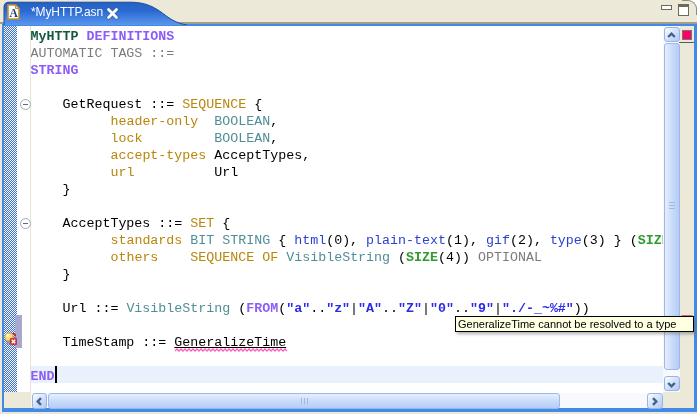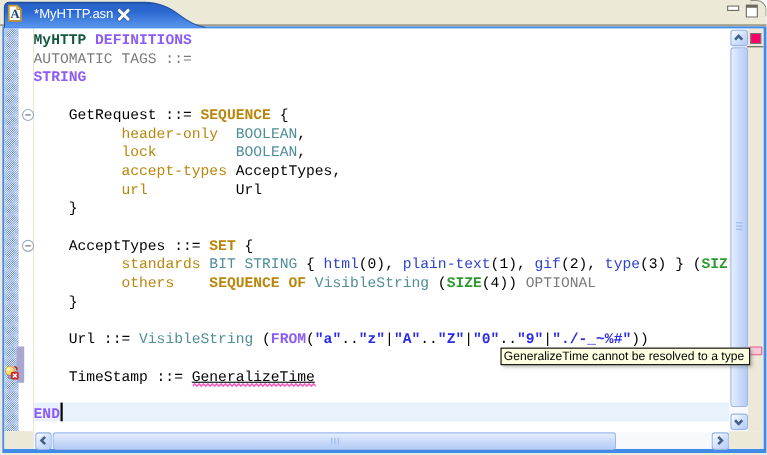--- a/index.html
+++ b/index.html
@@ -42,21 +42,21 @@
 
   
   #textclip{left:30.5px;top:26px;width:632.5px;height:366px;background:#fff;overflow:hidden;}
   #curline{position:absolute;left:0;top:339.5px;width:632.5px;height:17.5px;background:#e9f2fc;}
   pre{position:absolute;left:0;top:2.2px;margin:0;
       font-family:"Liberation Mono",monospace;font-size:13.32px;line-height:17px;color:#000;}
   .kw{color:#8b5cf6;font-weight:bold;}
   .mod{color:#14573f;font-weight:bold;}
   .gy{color:#7b7b7b;}
   .gd{color:#b8860b;margin-left:16px;}
-  .gb{color:#b8860b;font-weight:bold;}
+  .gb{color:#b8860b;}
   .tl{color:#4f8e96;text-align:right;}
   .bl{color:#2b3fd0;font-weight:normal;}
   .st{color:#2a2ae8;font-weight:bold;}
   .gr{color:#2f9a2f;font-weight:bold;}
   .un{text-decoration:underline;}
   #caret{left:24.5px;top:339.5px;width:2px;height:17.5px;background:#000;}
 
   
   #vtrack{left:663px;top:26px;width:17px;height:366px;background:#f7f9fd;}
   .sbtn{background:linear-gradient(135deg,#fdfeff 0%,#cfdffb 55%,#b3cbf6 100%);
@@ -78,21 +78,21 @@
   #corner-br{left:663px;top:392px;width:31px;height:16px;background:#ece9d8;}
 
   
   #ovr{left:680px;top:26px;width:14px;height:366px;background:#ece9d8;}
   #ovhead{left:681.5px;top:29.5px;width:8px;height:8px;background:#ff0066;border:1px solid #777;}
   #ovline{left:679px;top:41.5px;width:15px;height:1.5px;background:#5a5a5a;}
   #ovmark{left:681px;top:315px;width:10px;height:6px;background:#f8c9d8;border:1px solid #e25f88;border-radius:1px;}
 
   
   #tip{left:455px;top:315.5px;width:218.5px;height:14px;background:#ffffe1;border:1px solid #000;
-       font-size:11px;color:#000;padding:0 4px 0 2px;line-height:14px;white-space:nowrap;
+       font-size:11px;color:#000;padding:0 16px 0 2px;line-height:14px;white-space:nowrap;
        box-shadow:2px 2px 3px rgba(110,110,110,0.55);}
 </style>
 </head>
 <body>
   <div class="abs" id="bar"></div>
   <div class="abs" id="barline"></div>
   <div class="abs" id="corner"></div>
   <div class="abs" id="frame"></div>
   <div class="abs" style="left:0;top:24px;width:2px;height:390px;background:#ece9d8;"></div>
   <div class="abs" style="left:0;top:411.5px;width:697px;height:2.5px;background:#ece9d8;"></div>

